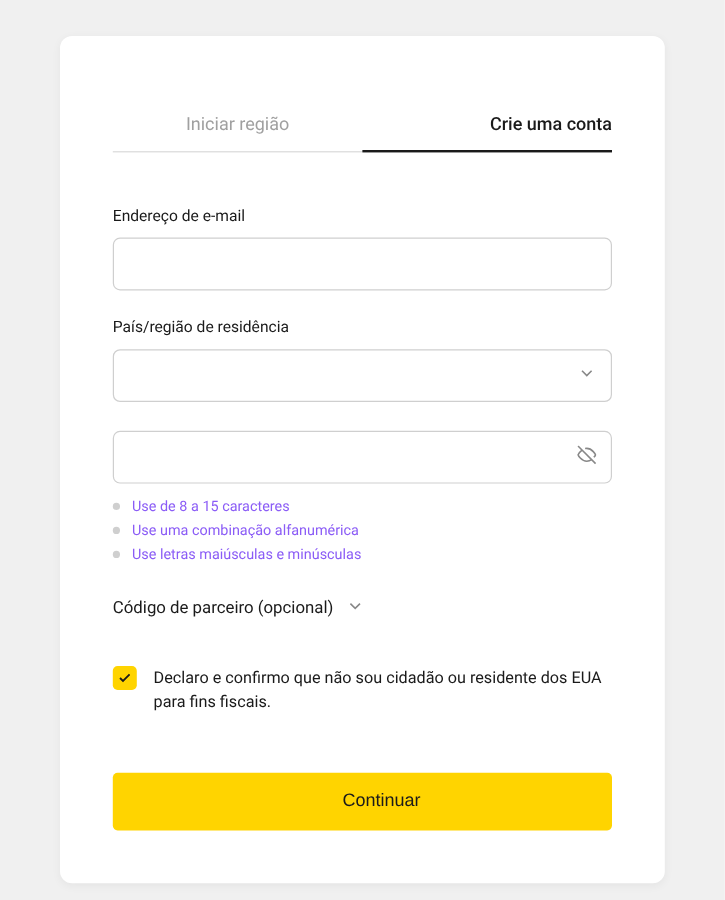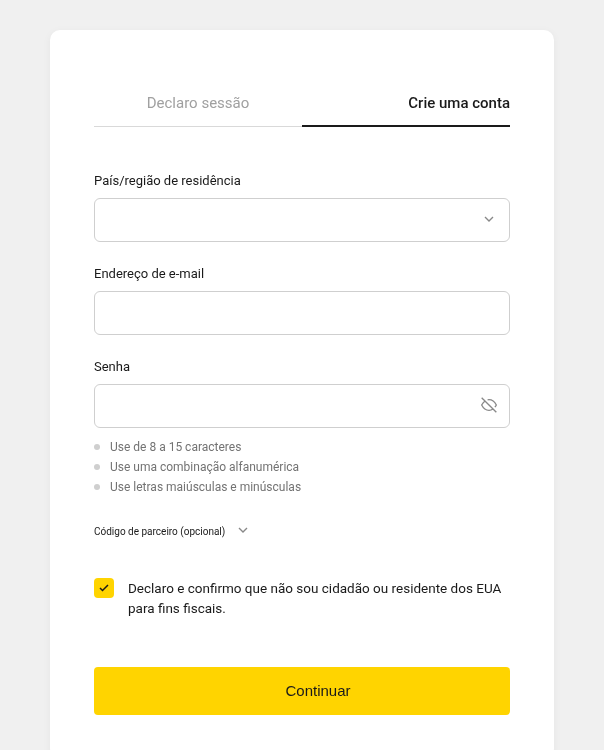--- a/index.html
+++ b/index.html
@@ -86,38 +86,38 @@
       stroke: #888;
       fill: none;
       stroke-width: 2;
     }
     .hints {
       list-style: none;
       margin-top: 12px;
     }
     .hints li {
       font-size: 12px;
-      color: #737373;
+      color: #8b5cf6;
       display: flex;
       align-items: center;
       margin-bottom: 6px;
     }
     .hints li::before {
       content: "";
       width: 6px;
       height: 6px;
       border-radius: 50%;
       background: #cfcfcf;
       margin-right: 10px;
       flex-shrink: 0;
     }
     .partner-row {
       display: flex;
       align-items: center;
-      font-size: 10px;
+      font-size: 14px;
       color: #1a1a1a;
       cursor: pointer;
       margin-top: 28px;
       margin-bottom: 38px;
     }
     .partner-row .chevron-icon {
       margin-left: 10px;
     }
     .checkbox-row {
       display: flex;
@@ -161,48 +161,47 @@
       padding-left: 32px;
     }
   </style>
 </head>
 <body>
 
 <div class="card">
 
   <div class="tabs">
     <div class="tab inactive">
-      <span>Declaro sessão</span>
+      <span>Iniciar região</span>
     </div>
     <div class="tab active">
       <span>Crie uma conta</span>
+    </div>
+  </div>
+
+  <div class="field-group">
+    <label class="label">Endereço de e-mail</label>
+    <div class="input-box">
+      <input type="email" value="" style="">
     </div>
   </div>
 
   <div class="field-group">
     <label class="label">País/região de residência</label>
     <div class="input-box">
       <span></span>
       <span class="chevron-icon">
         <svg viewBox="0 0 24 24">
             <polyline points="6 9 12 15 18 9"></polyline>
           </svg>
       </span>
     </div>
   </div>
 
   <div class="field-group">
-    <label class="label">Endereço de e-mail</label>
-    <div class="input-box">
-      <input type="email" value="" style="">
-    </div>
-  </div>
-
-  <div class="field-group">
-    <label class="label">Senha</label>
     <div class="input-box">
       <input type="password" value="" style="">
       <span class="eye-off-icon">
         <svg viewBox="0 0 24 24">
           <path d="M17.94 17.94A10.07 10.07 0 0 1 12 20c-7 0-11-8-11-8a18.45 18.45 0 0 1 5.06-5.94"></path>
           <path d="M9.9 4.24A9.12 9.12 0 0 1 12 4c7 0 11 8 11 8a18.5 18.5 0 0 1-2.16 3.19"></path>
           <line x1="1" y1="1" x2="23" y2="23"></line>
         </svg>
       </span>
     </div>

